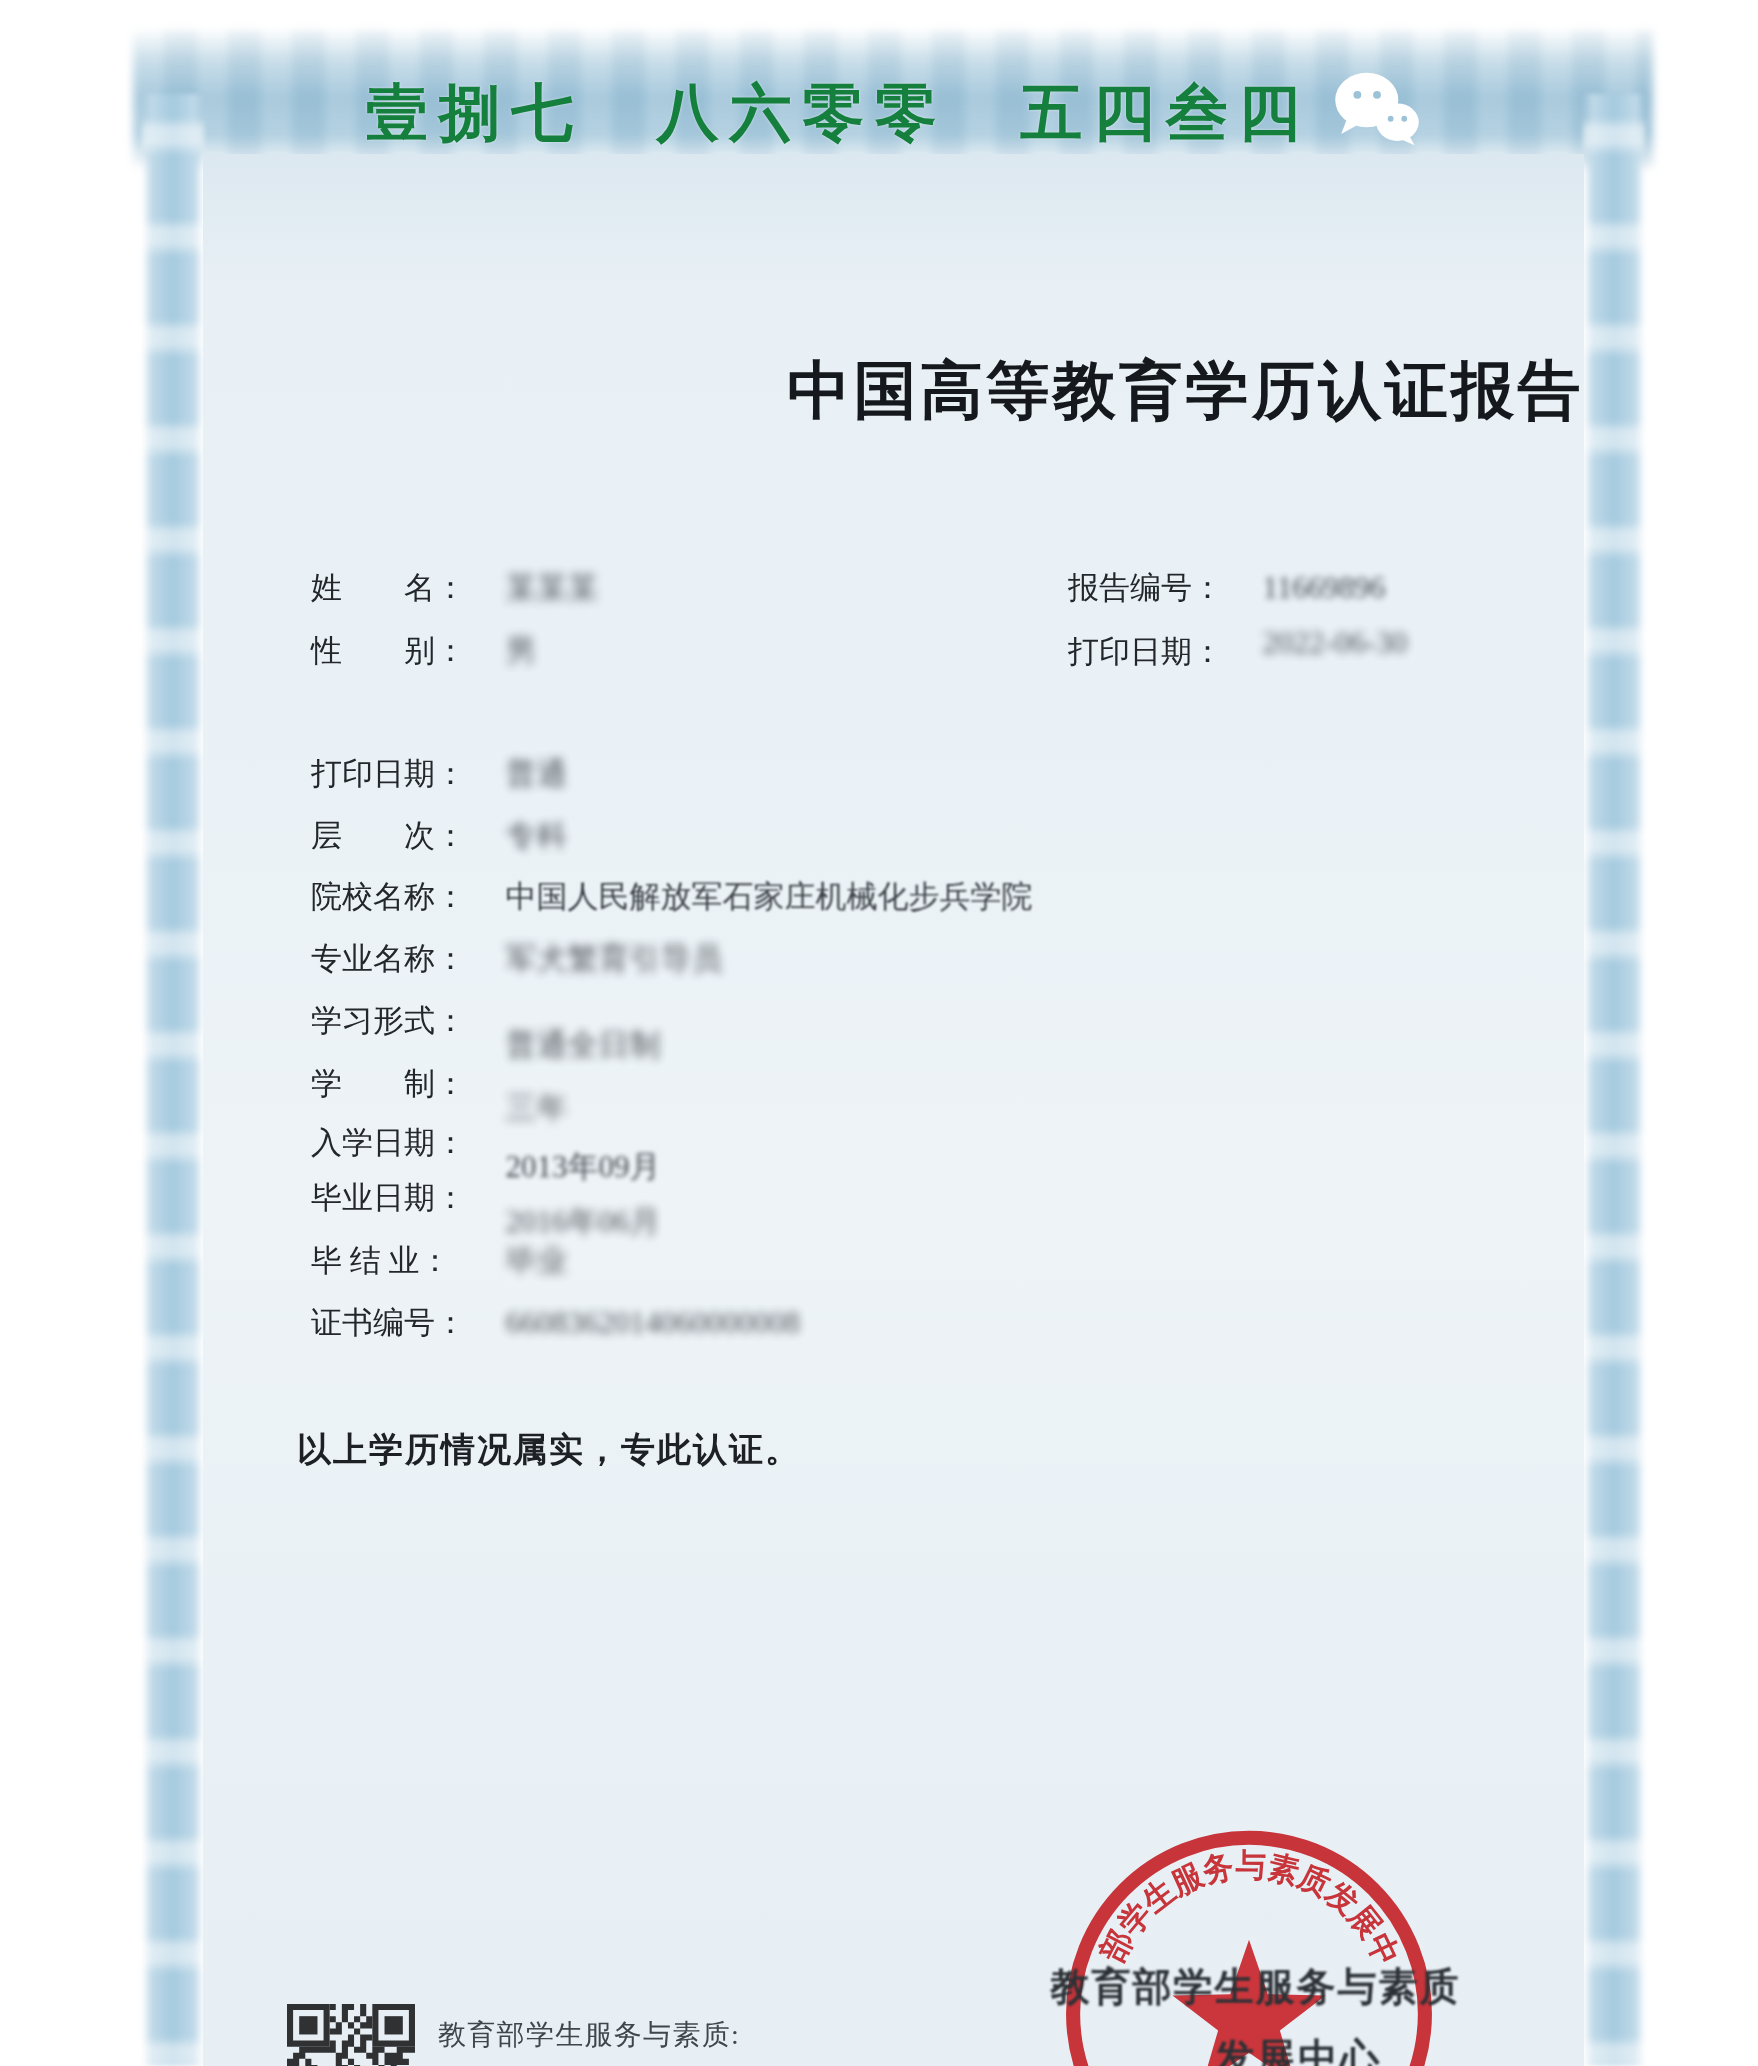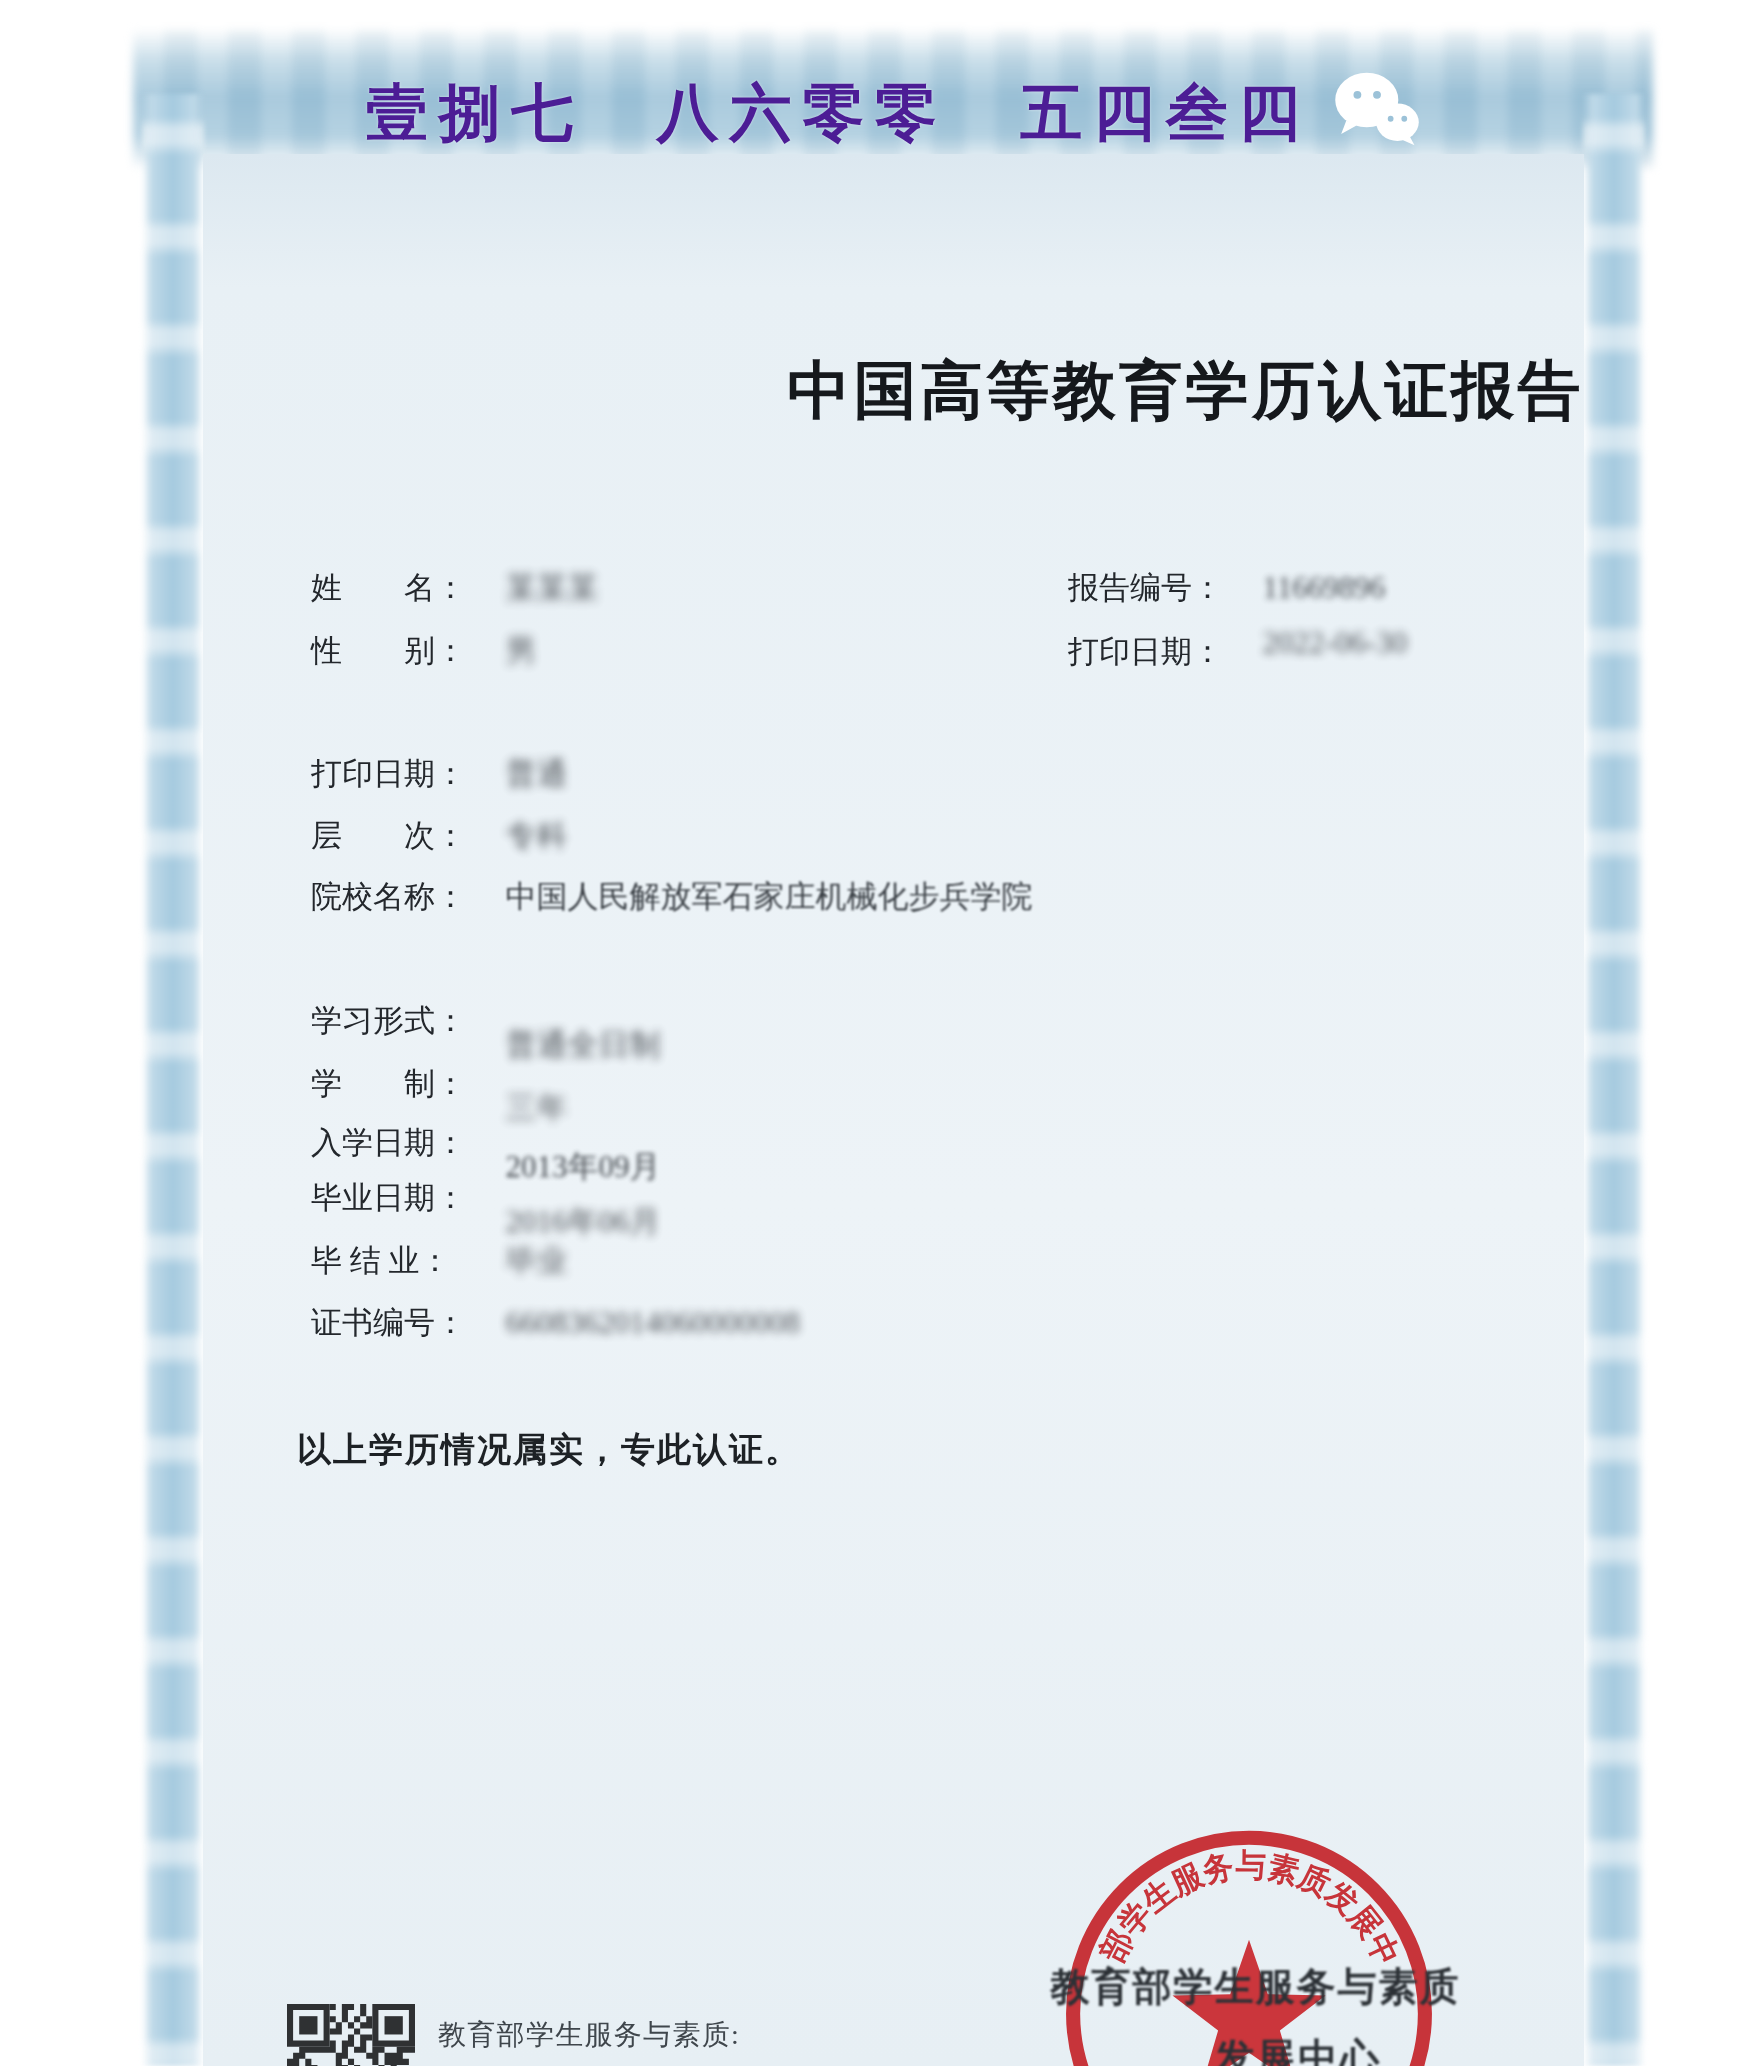--- a/index.html
+++ b/index.html
@@ -40,21 +40,21 @@
   }
   
   .sheet{
     position:absolute;left:203px;top:154px;width:1381px;height:1912px;
     background:linear-gradient(180deg,#dce8f0 0%,#e8f0f5 7%,#edf3f7 55%,#e7eff4 100%);
   }
   
   .phone-strip{
     position:absolute;left:141px;top:70px;width:1504px;height:87px;
     text-align:center;line-height:87px;white-space:nowrap;
-    color:#4c1d95;font-size:62px;font-weight:700;letter-spacing:10.7px;
+    color:#15803d;font-size:62px;font-weight:700;letter-spacing:10.7px;
     font-family:"Liberation Serif","DejaVu Serif",serif;
     text-shadow:0 0 2.7px rgba(255,255,255,.55);
   }
   .phone-strip svg{vertical-align:-12px;margin-left:23px;}
   
   .doc-text{position:absolute;inset:0;filter:blur(0.3px);}
   .title{
     position:absolute;left:203px;top:348px;width:1381px;
     text-align:right;font-size:63px;font-weight:700;letter-spacing:3.4px;
     color:#15181c;font-family:"Liberation Sans","DejaVu Sans",sans-serif;
@@ -125,20 +125,23 @@
   </div>
   <div class="row" style="top:753px">
     <span class="lab">打印日期：</span><span class="val b6">普通</span>
   </div>
   <div class="row" style="top:815px">
     <span class="lab">层　　次：</span><span class="val b6">专科</span>
   </div>
   <div class="row" style="top:876px">
     <span class="lab">院校名称：</span><span class="val b1">中国人民解放军石家庄机械化步兵学院</span>
   </div>
+  <div class="row" style="top:938px">
+    <span class="lab">专业名称：</span><span class="val b6">军犬繁育引导员</span>
+  </div>
   <div class="row" style="top:1000px">
     <span class="lab">学习形式：</span><span class="val b6 low">普通全日制</span>
   </div>
   <div class="row" style="top:1063px">
     <span class="lab">学　　制：</span><span class="val b7 low">三年</span>
   </div>
   <div class="row" style="top:1122px">
     <span class="lab">入学日期：</span><span class="val b3 low">2013年09月</span>
   </div>
   <div class="row" style="top:1177px">

